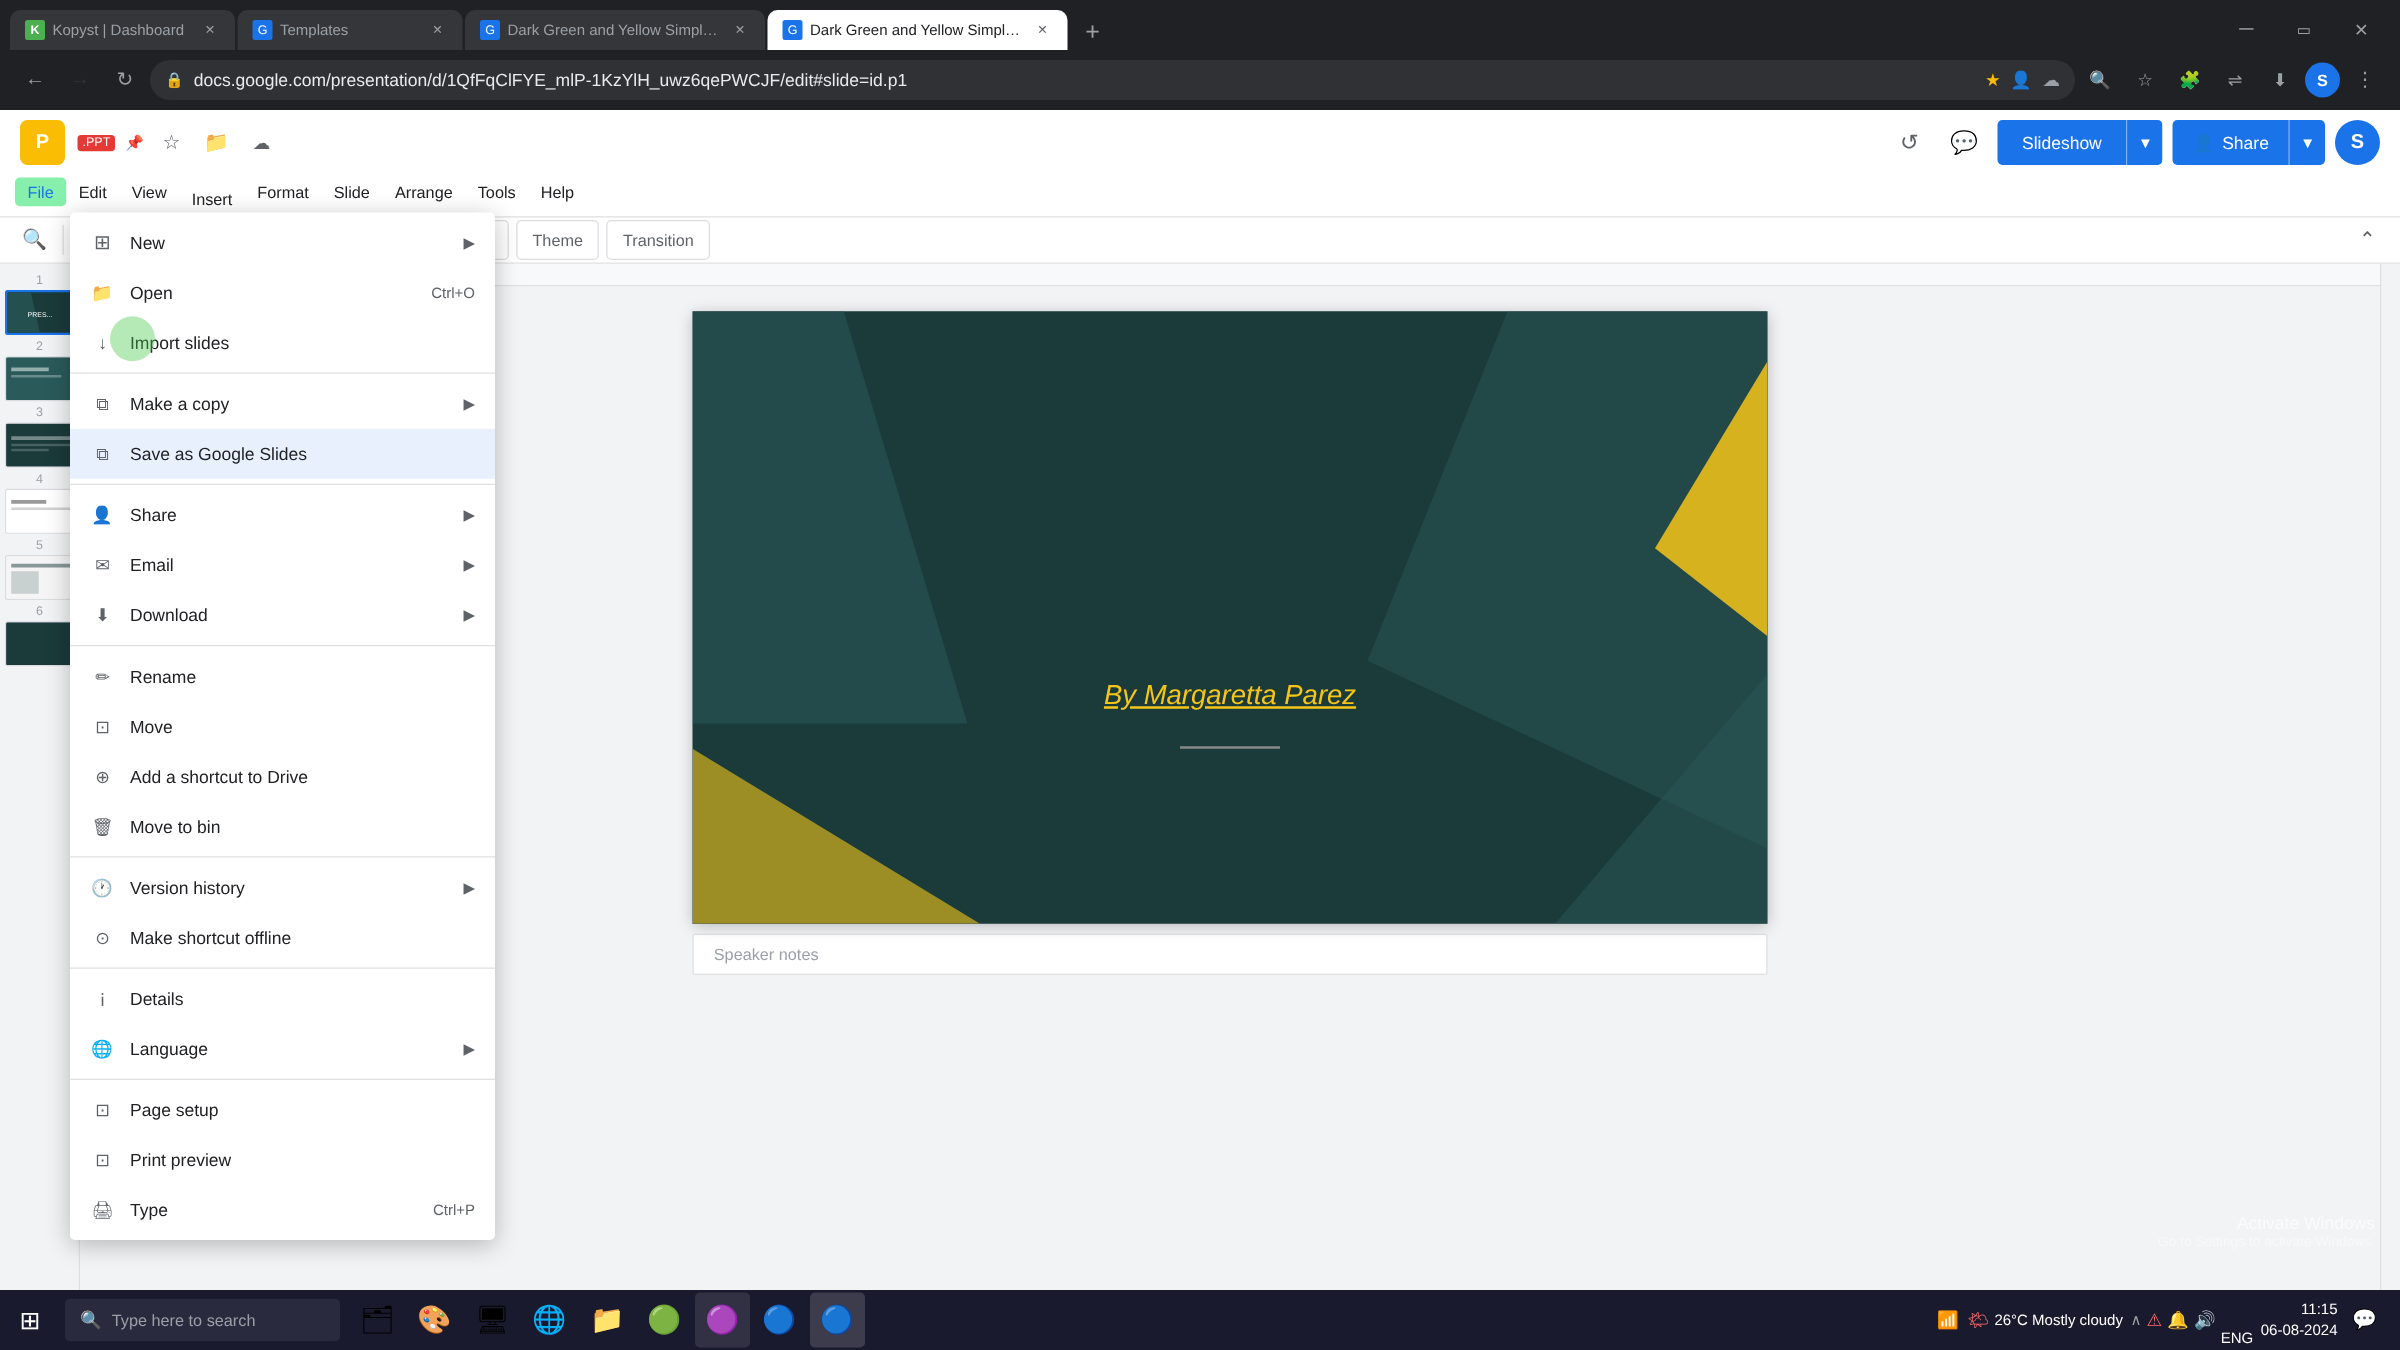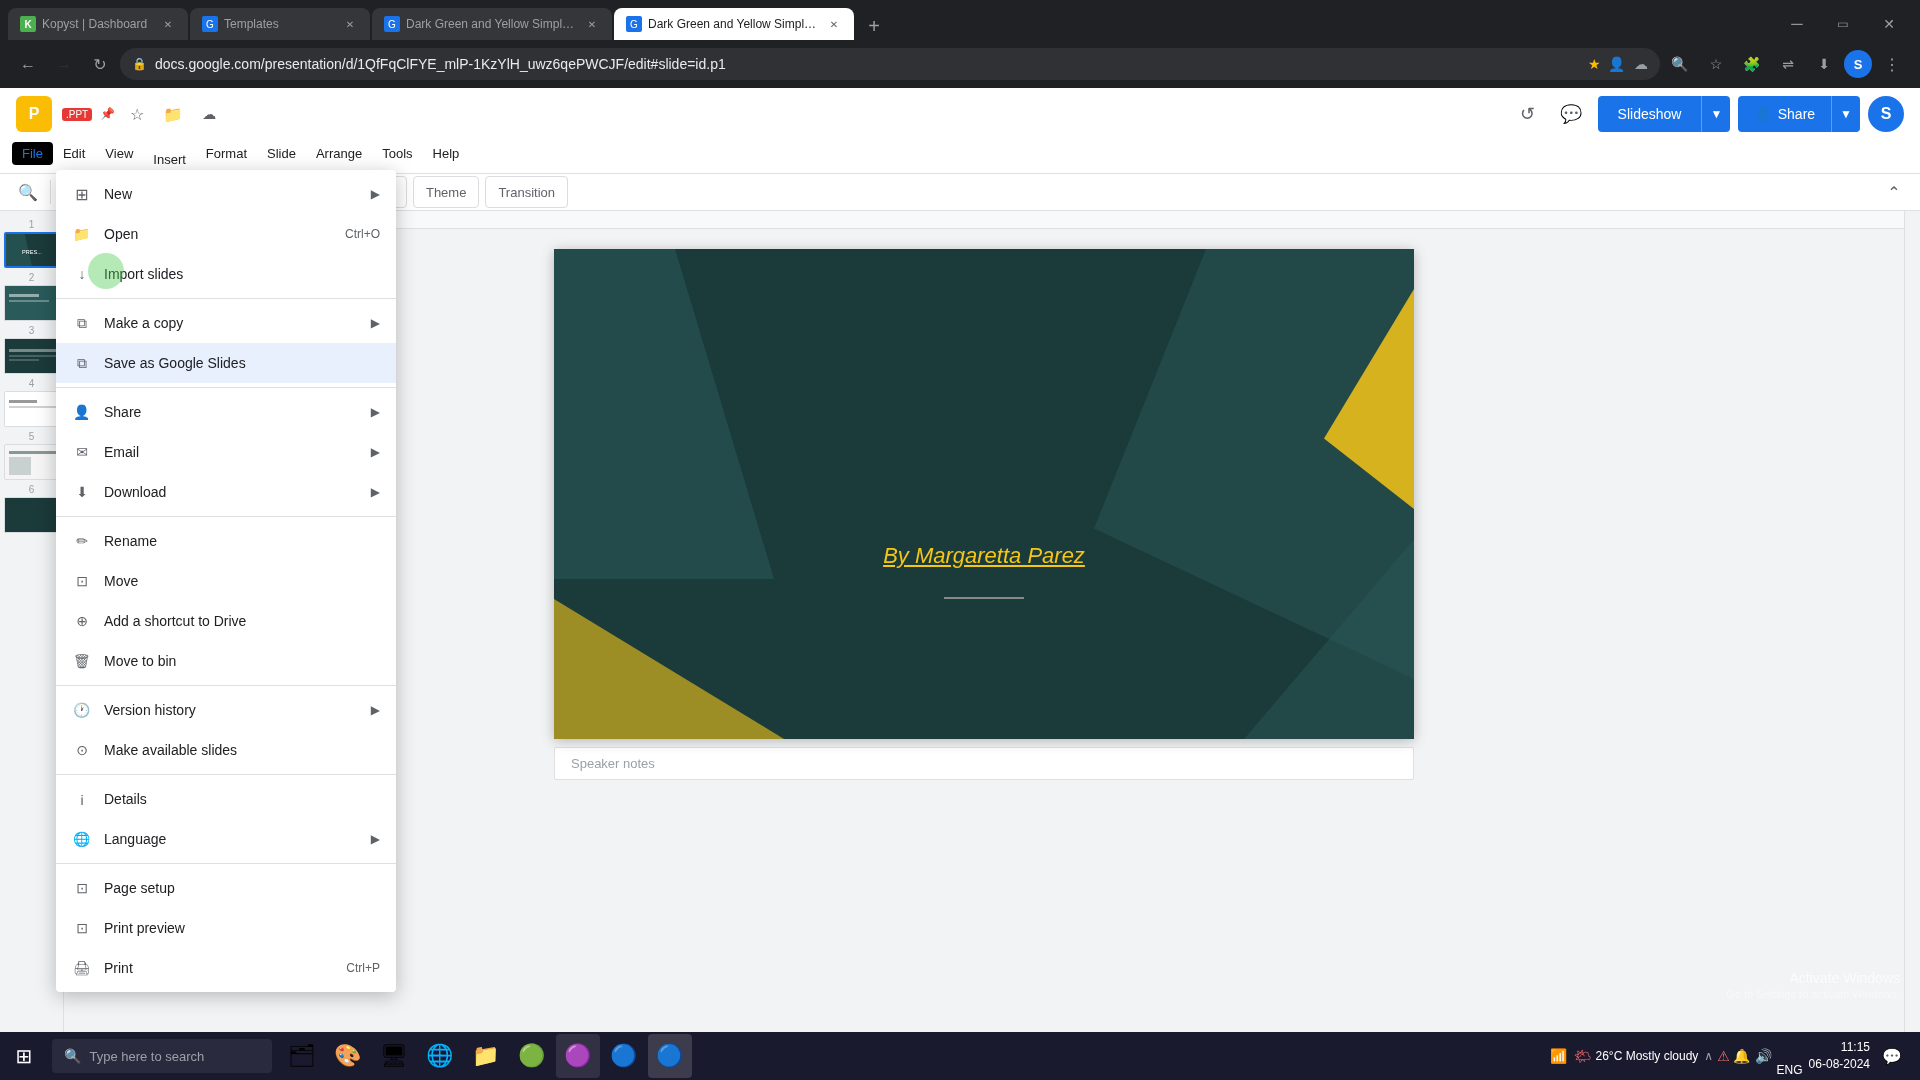--- a/index.html
+++ b/index.html
@@ -88,21 +88,21 @@
             <span>👤</span>
             <span>Share</span>
           </button>
           <button style="background:#1a73e8;color:white;border:none;padding:8px 8px;border-radius:0 4px 4px 0;font-size:12px;cursor:pointer;height:36px;border-left:1px solid rgba(255,255,255,0.3);">▼</button>
         </div>
         <div style="width:36px;height:36px;border-radius:50%;background:#1a73e8;color:white;display:flex;align-items:center;justify-content:center;font-size:16px;cursor:pointer;font-weight:bold;">S</div>
       </div>
     </div>
 
     <div style="display:flex;align-items:center;padding:2px 12px;gap:0;margin-top:2px;">
-      <div style="padding:4px 10px;border-radius:4px;font-size:13px;color:#202124;cursor:pointer;background:#000000;color:#1a73e8;">File</div>
+      <div style="padding:4px 10px;border-radius:4px;font-size:13px;color:#202124;cursor:pointer;background:#86efac;color:#1a73e8;">File</div>
       <div style="padding:4px 10px;border-radius:4px;font-size:13px;color:#202124;cursor:pointer;">Edit</div>
       <div style="padding:4px 10px;border-radius:4px;font-size:13px;color:#202124;cursor:pointer;">View</div>
       <div style="padding:4px 10px;border-radius:4px;font-size:13px;color:#202124;cursor:pointer;margin-top:12px;">Insert</div>
       <div style="padding:4px 10px;border-radius:4px;font-size:13px;color:#202124;cursor:pointer;">Format</div>
       <div style="padding:4px 10px;border-radius:4px;font-size:13px;color:#202124;cursor:pointer;">Slide</div>
       <div style="padding:4px 10px;border-radius:4px;font-size:13px;color:#202124;cursor:pointer;">Arrange</div>
       <div style="padding:4px 10px;border-radius:4px;font-size:13px;color:#202124;cursor:pointer;">Tools</div>
       <div style="padding:4px 10px;border-radius:4px;font-size:13px;color:#202124;cursor:pointer;">Help</div>
     </div>
 
@@ -295,21 +295,21 @@
     <div style="height:1px;background:#e0e0e0;margin:4px 0;"></div>
 
     <div style="display:flex;align-items:center;padding:8px 16px;font-size:14px;color:#202124;cursor:pointer;gap:12px;min-height:40px;">
       <span style="width:20px;height:20px;display:flex;align-items:center;justify-content:center;color:#5f6368;font-size:14px;">🕐</span>
       <span style="flex:1;">Version history</span>
       <span style="color:#5f6368;font-size:12px;">▶</span>
     </div>
 
     <div style="display:flex;align-items:center;padding:8px 16px;font-size:14px;color:#202124;cursor:pointer;gap:12px;min-height:40px;">
       <span style="width:20px;height:20px;display:flex;align-items:center;justify-content:center;color:#5f6368;font-size:14px;">⊙</span>
-      <span style="flex:1;">Make available slides</span>
+      <span style="flex:1;">Make shortcut offline</span>
     </div>
 
     <div style="height:1px;background:#e0e0e0;margin:4px 0;"></div>
 
     <div style="display:flex;align-items:center;padding:8px 16px;font-size:14px;color:#202124;cursor:pointer;gap:12px;min-height:40px;">
       <span style="width:20px;height:20px;display:flex;align-items:center;justify-content:center;color:#5f6368;font-size:14px;">ℹ</span>
       <span style="flex:1;">Details</span>
     </div>
 
     <div style="display:flex;align-items:center;padding:8px 16px;font-size:14px;color:#202124;cursor:pointer;gap:12px;min-height:40px;">
@@ -325,21 +325,21 @@
       <span style="flex:1;">Page setup</span>
     </div>
 
     <div style="display:flex;align-items:center;padding:8px 16px;font-size:14px;color:#202124;cursor:pointer;gap:12px;min-height:40px;">
       <span style="width:20px;height:20px;display:flex;align-items:center;justify-content:center;color:#5f6368;font-size:14px;">⊡</span>
       <span style="flex:1;">Print preview</span>
     </div>
 
     <div style="display:flex;align-items:center;padding:8px 16px;font-size:14px;color:#202124;cursor:pointer;gap:12px;min-height:40px;">
       <span style="width:20px;height:20px;display:flex;align-items:center;justify-content:center;color:#5f6368;font-size:14px;">🖨</span>
-      <span style="flex:1;">Print</span>
+      <span style="flex:1;">Type</span>
       <span style="color:#5f6368;font-size:12px;">Ctrl+P</span>
     </div>
   </div>
 
   <div style="position:absolute;width:36px;height:36px;border-radius:50%;background:rgba(70,200,70,0.4);left:88px;top:253px;z-index:300;pointer-events:none;"></div>
 
   <div style="position:absolute;bottom:80px;right:20px;color:rgba(255,255,255,0.6);font-size:12px;z-index:400;text-align:right;">
     <div style="font-size:14px;margin-bottom:2px;color:rgba(255,255,255,0.7);">Activate Windows</div>
     <div style="font-size:11px;color:rgba(255,255,255,0.5);">Go to Settings to activate Windows.</div>
   </div>

